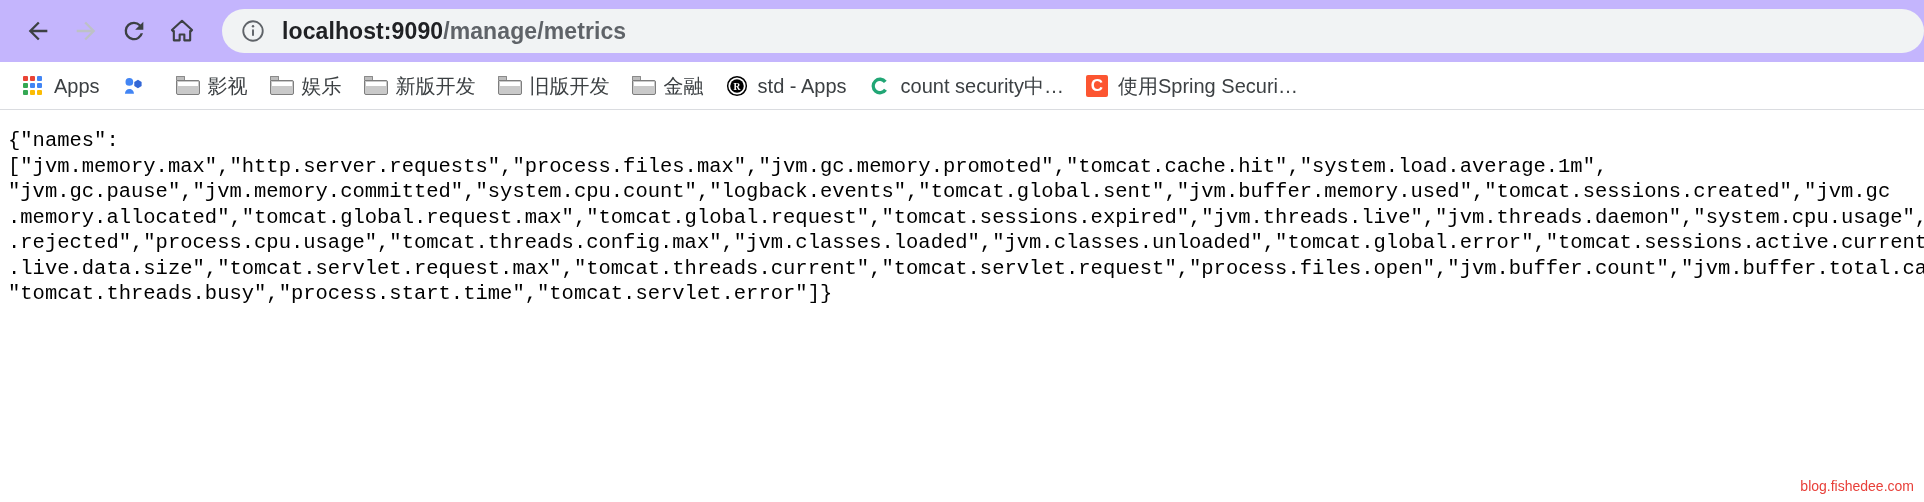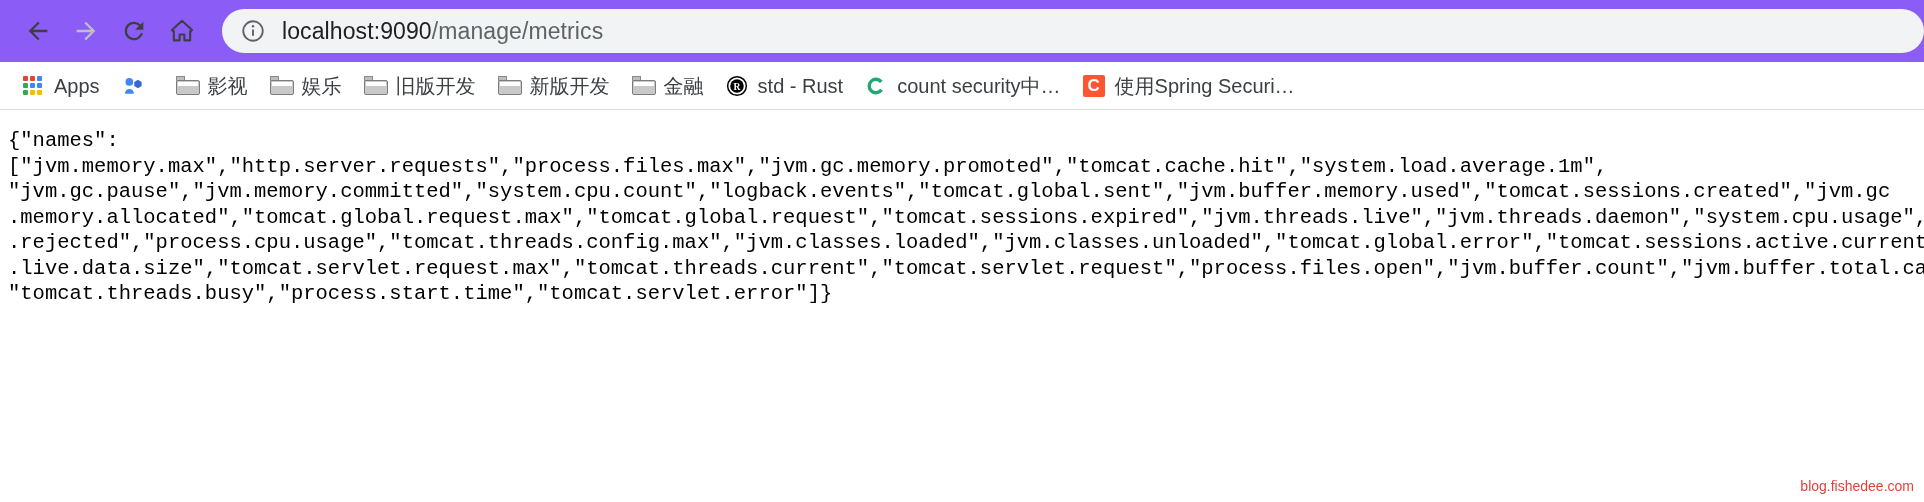--- a/index.html
+++ b/index.html
@@ -13,23 +13,24 @@
     overflow: hidden;
     font-family: "Liberation Sans", sans-serif;
     position: relative;
   }
 
   
   .browser-toolbar {
     height: 62px;
     display: flex;
     align-items: center;
-    background: #8b5cf6;
+    background: #c4b5fd;
     padding: 0 0 0 14px;
     box-sizing: border-box;
+    font-weight: bold;
   }
   .nav-btn {
     width: 48px;
     height: 48px;
     display: flex;
     align-items: center;
     justify-content: center;
     border-radius: 50%;
     flex: 0 0 auto;
   }
@@ -283,52 +284,52 @@
     <span class="bm-label">娱乐</span>
   </div>
 
   <div class="bm">
     <span class="bm-icon">
       <span class="folder">
           <span class="tab"></span>
           <span class="body"></span>
         </span>
     </span>
+    <span class="bm-label">新版开发</span>
+  </div>
+
+  <div class="bm">
+    <span class="bm-icon">
+      <span class="folder">
+          <span class="tab"></span>
+          <span class="body"></span>
+        </span>
+    </span>
     <span class="bm-label">旧版开发</span>
-  </div>
-
-  <div class="bm">
-    <span class="bm-icon">
-      <span class="folder">
-          <span class="tab"></span>
-          <span class="body"></span>
-        </span>
-    </span>
-    <span class="bm-label">新版开发</span>
   </div>
 
   <div class="bm">
     <span class="bm-icon">
       <span class="folder">
           <span class="tab"></span>
           <span class="body"></span>
         </span>
     </span>
     <span class="bm-label">金融</span>
   </div>
 
   <div class="bm">
     <span class="bm-icon">
       <svg class="rust-logo" viewBox="0 0 24 24">
         <circle cx="12" cy="12" r="10.2" fill="none" stroke="#000" stroke-width="1.6"></circle>
         <circle cx="12" cy="12" r="7.4" fill="#000"></circle>
         <text x="12" y="16.4" font-size="10.5" font-family="'Liberation Serif',serif" font-weight="bold" fill="#fff" text-anchor="middle">R</text>
       </svg>
     </span>
-    <span class="bm-label">std - Rust</span>
+    <span class="bm-label">std - Apps</span>
   </div>
 
   <div class="bm">
     <span class="bm-icon">
       <svg class="circ-icon" viewBox="0 0 24 24">
         <path d="M19.3 6.4A9.2 9.2 0 1 0 19.6 17.2l-3.2-2.1a5.5 5.5 0 1 1-.1-6.3z" fill="#21a675"></path>
       </svg>
     </span>
     <span class="bm-label">count security中…</span>
   </div>

